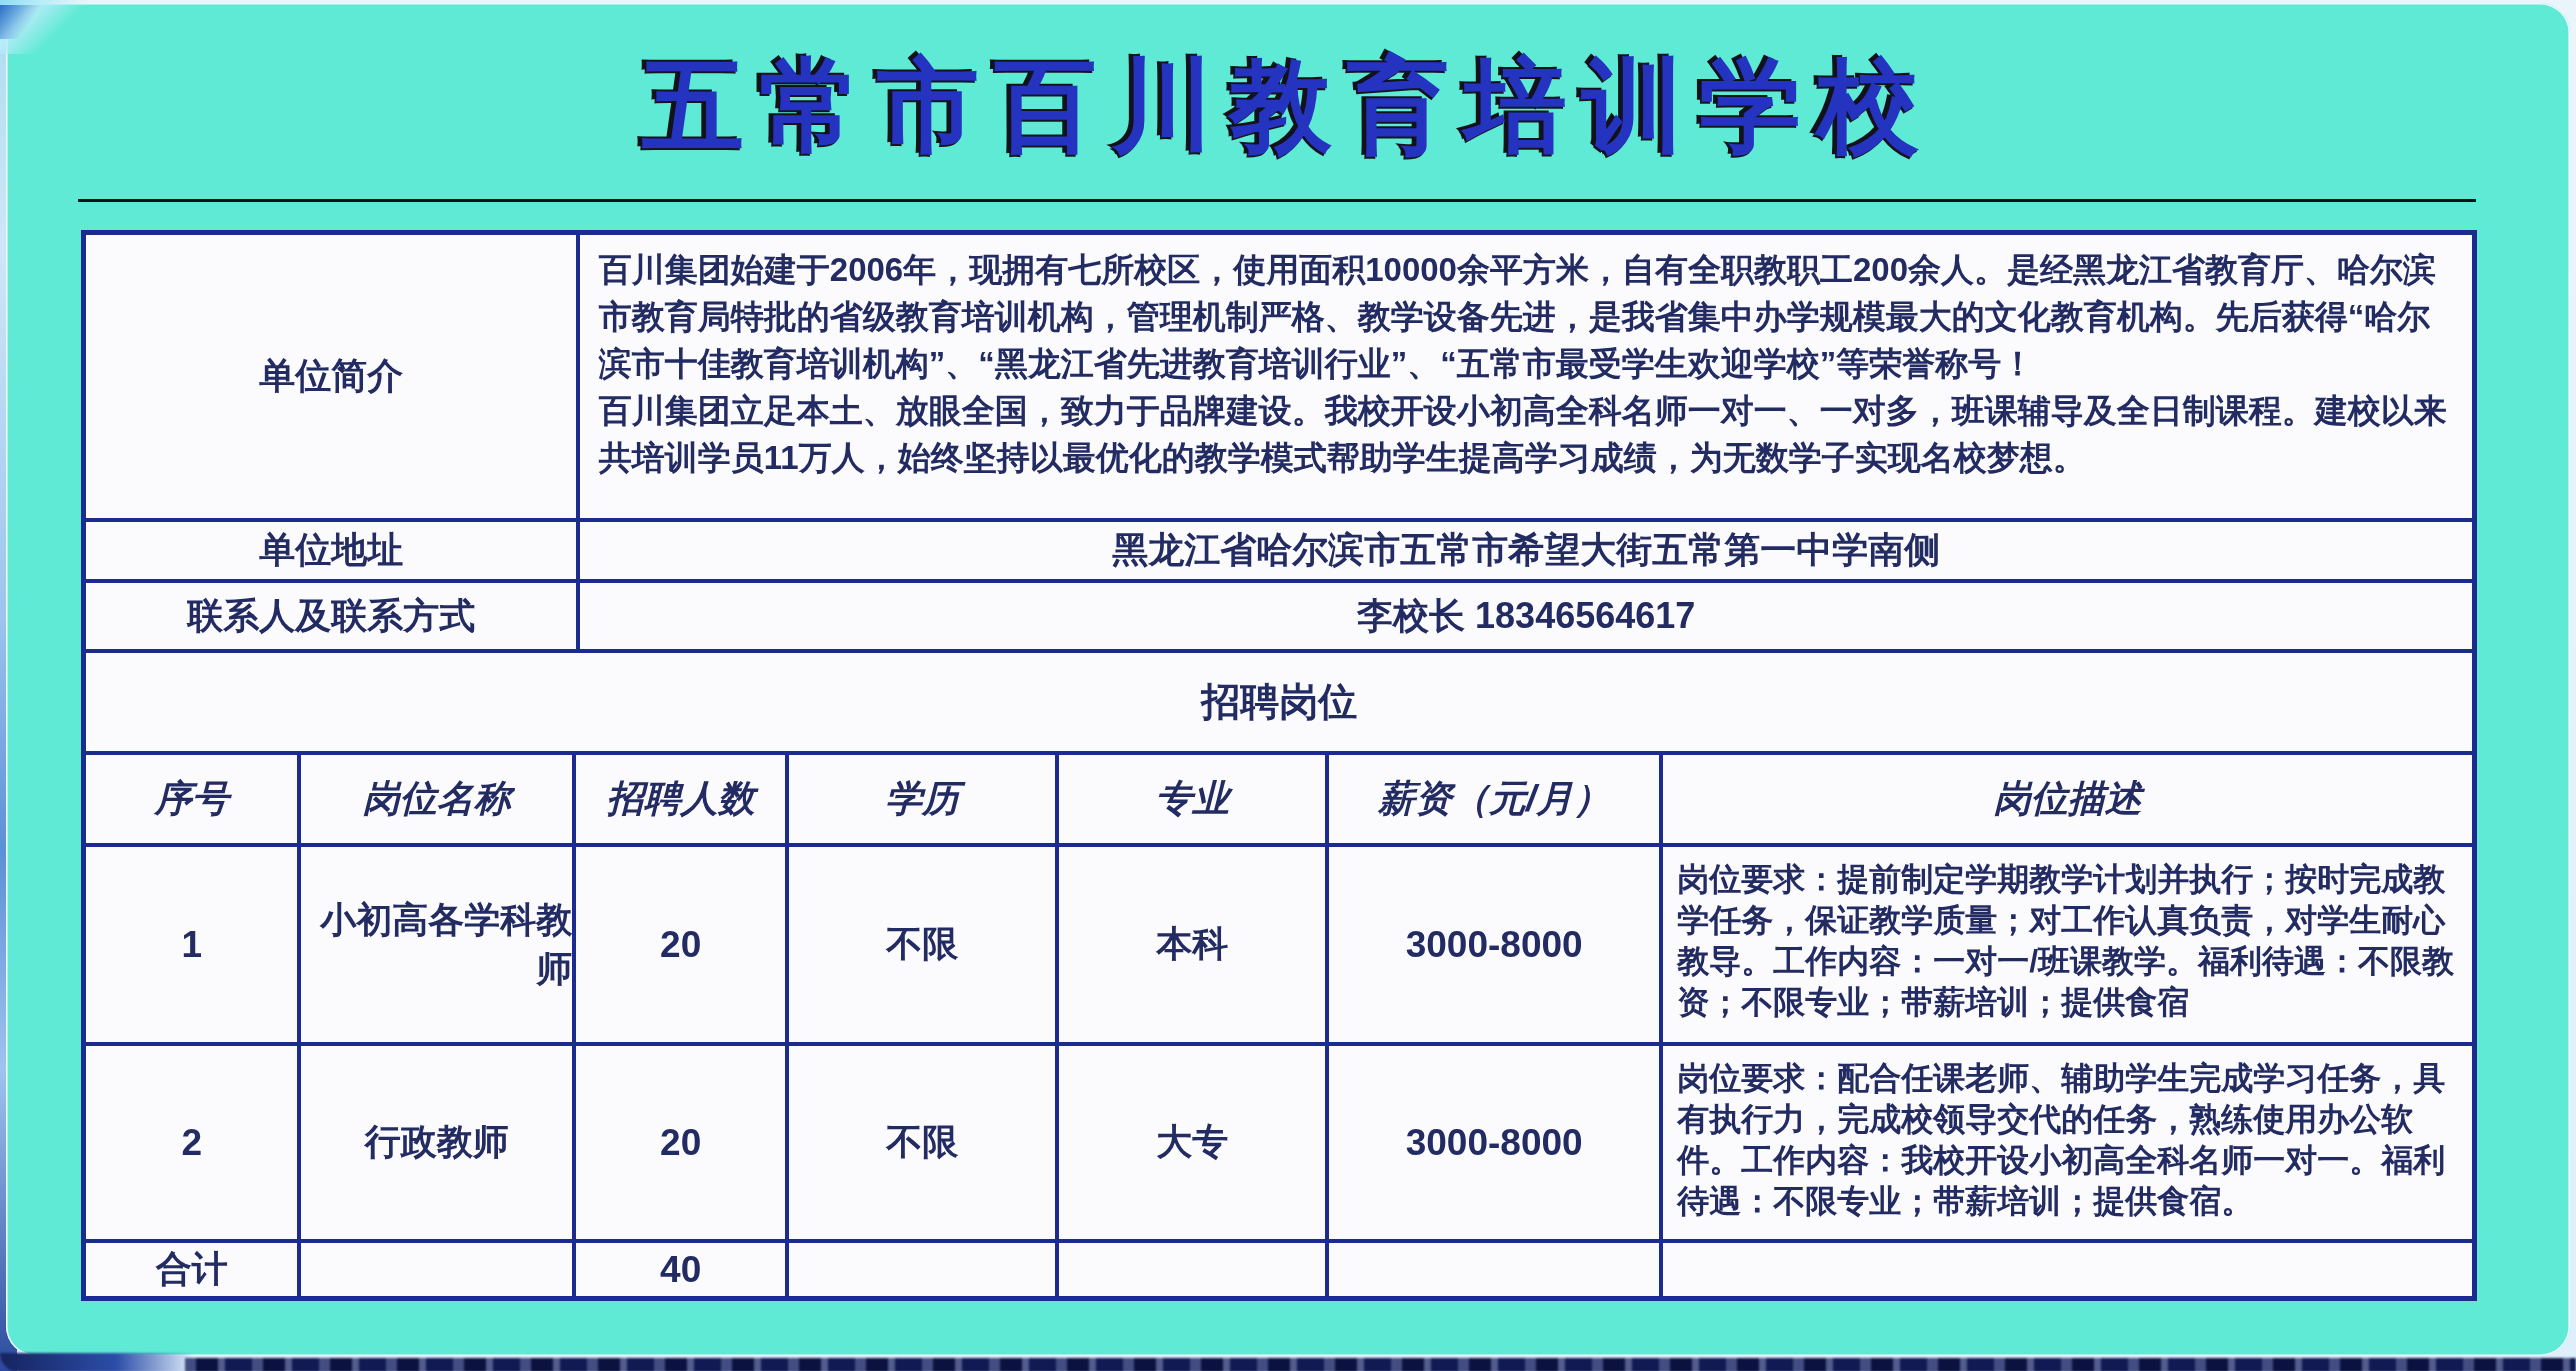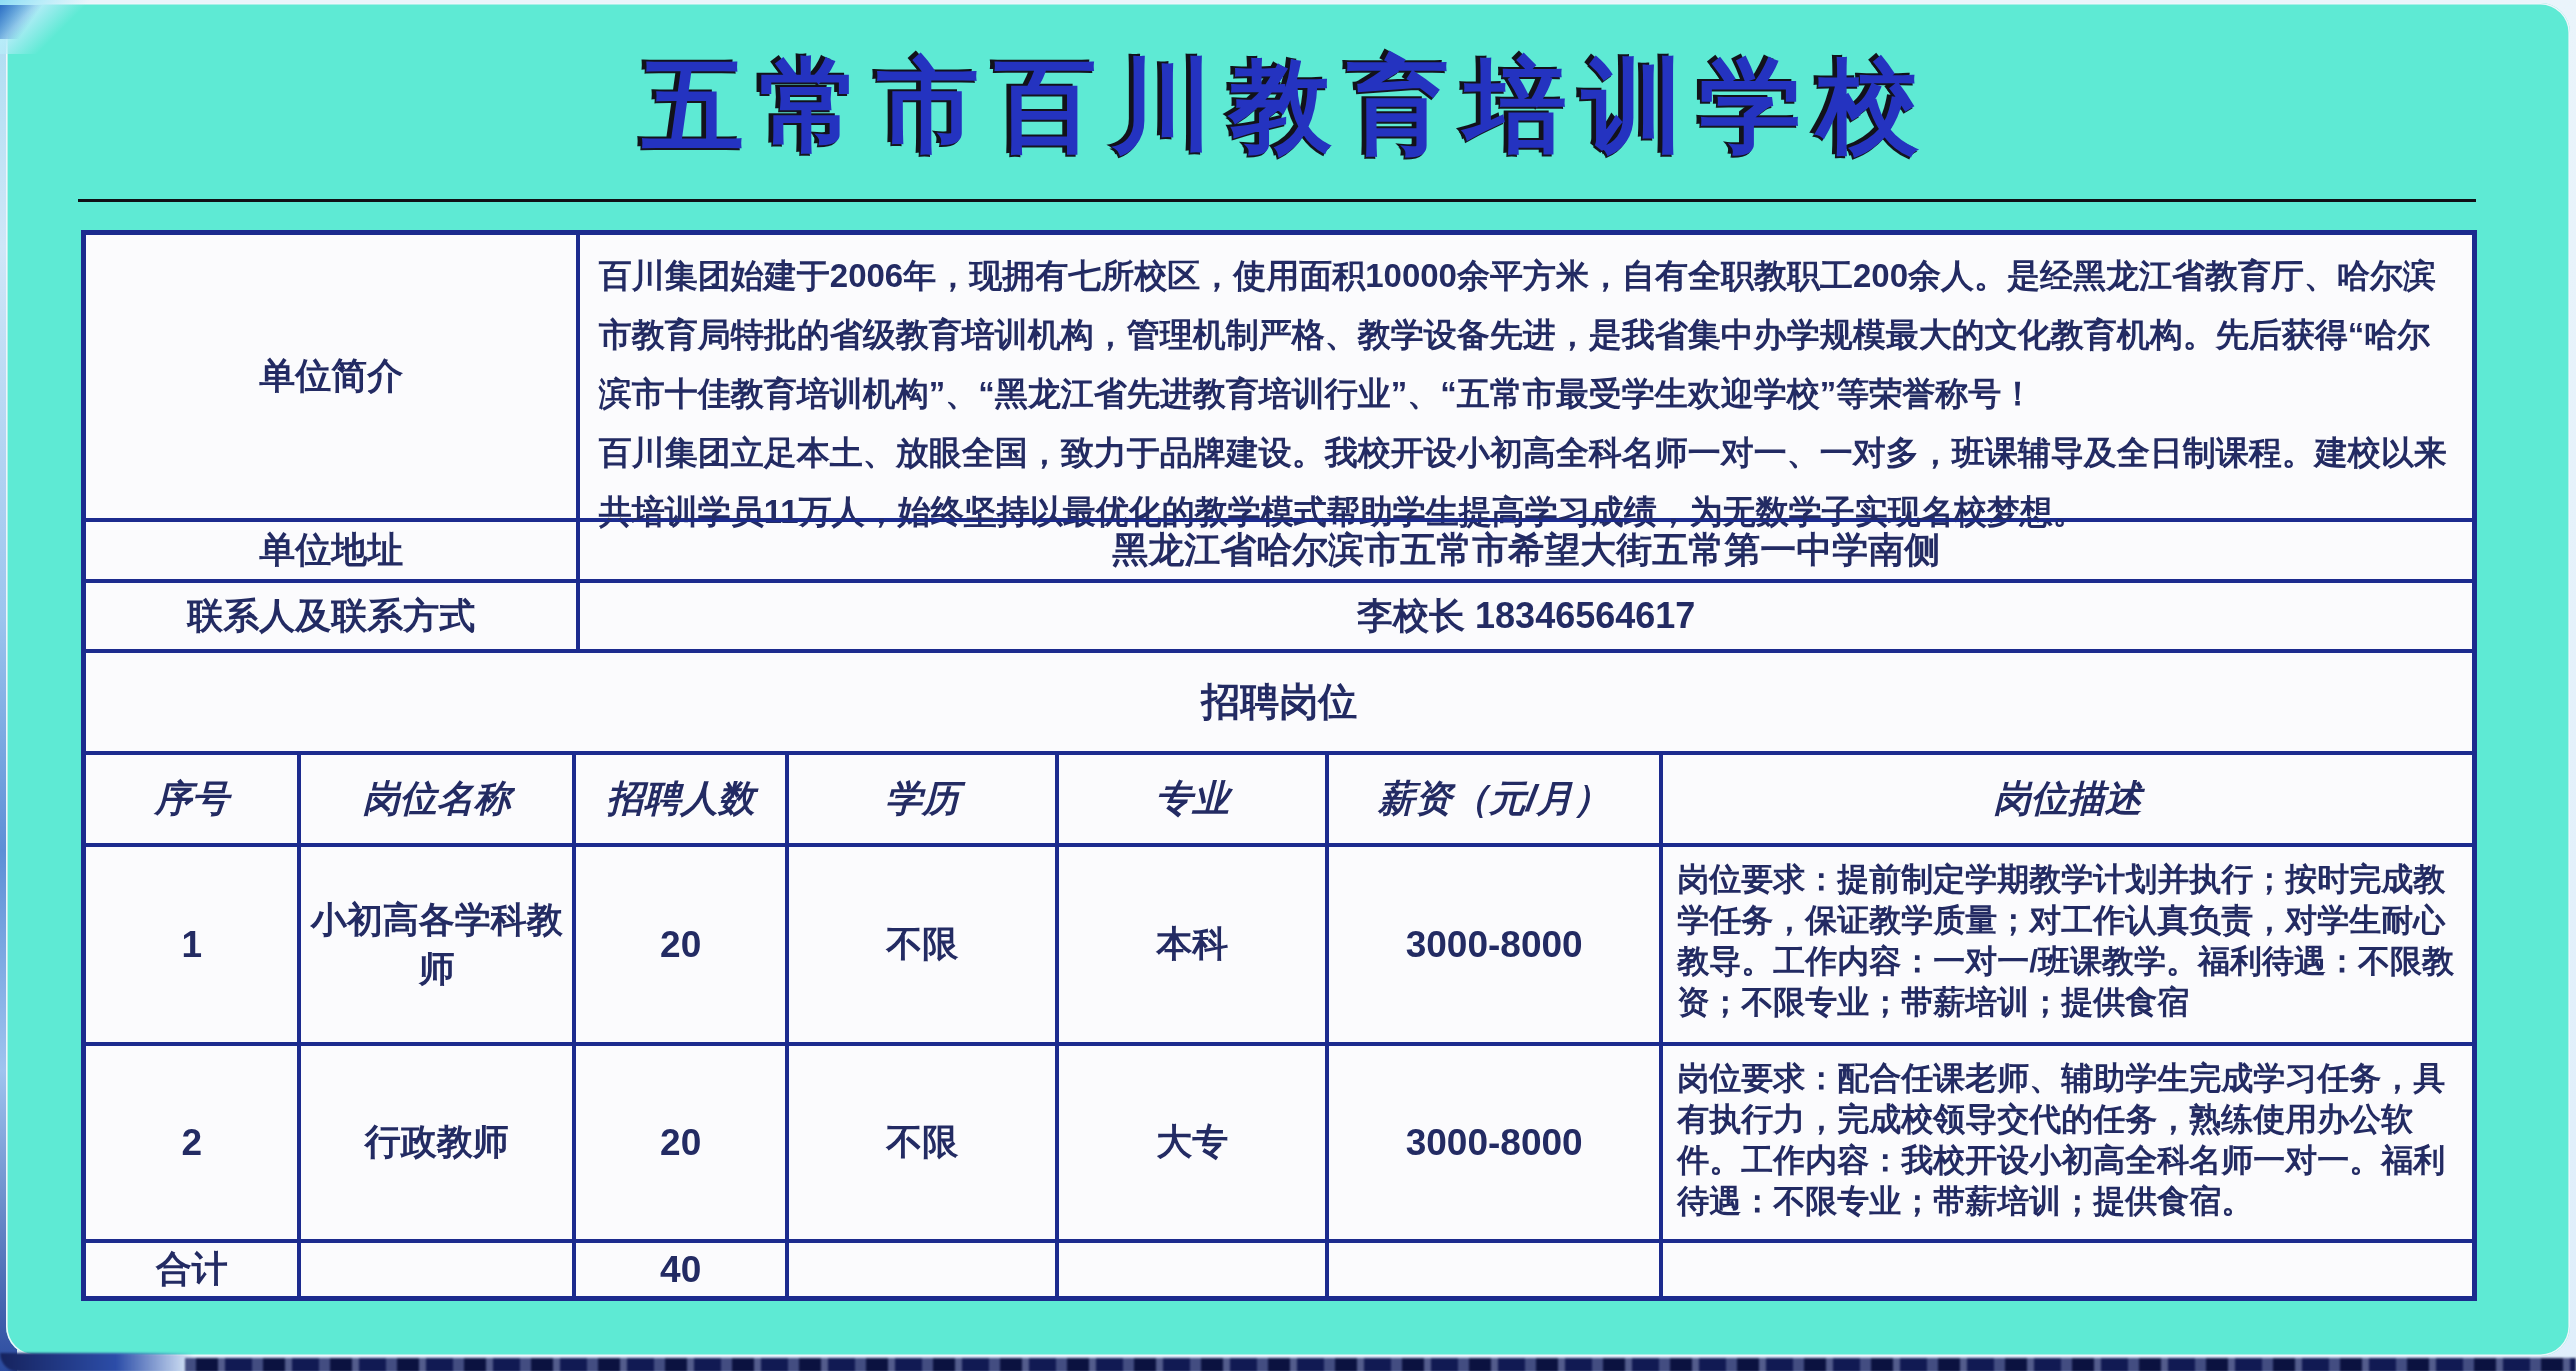--- a/index.html
+++ b/index.html
@@ -55,31 +55,31 @@
     position:absolute;left:75px;top:227px;width:2396px;
     border:3.9px solid var(--bd);
     background:#fbfbfd;
     z-index:2;
   }
   .cell{
     border:2.3px solid var(--bd);
     display:flex;align-items:center;justify-content:center;
     color:var(--txt);
     font-weight:bold;
-    text-align:center;
+    text-align:right;
   }
   .g-info{display:grid;grid-template-columns:494px 1fr;grid-template-rows:287px 61px 70px;}
   .g-sec{display:grid;grid-template-columns:1fr;grid-template-rows:102px;}
   .g-jobs{display:grid;grid-template-columns:215px 275px 213px 270px 270px 334px 1fr;grid-template-rows:92px 199px 197px 57px;}
   .label{font-size:36px;}
   .value{font-size:36px;}
   .paras{
     display:block;text-align:left;
     padding:11px 18.6px 6.2px 18.6px;
-    font-size:33px;line-height:59px;
+    font-size:33px;line-height:47px;
     justify-content:flex-start;
   }
   .desc{
     display:block;text-align:left;
     padding:12.4px 14px 6.2px 14px;
     font-size:32px;line-height:41px;
   }
   .sec-title{font-size:39px;}
   .hdr{font-size:37px;font-style:italic;}
   .num{font-size:37px;}

